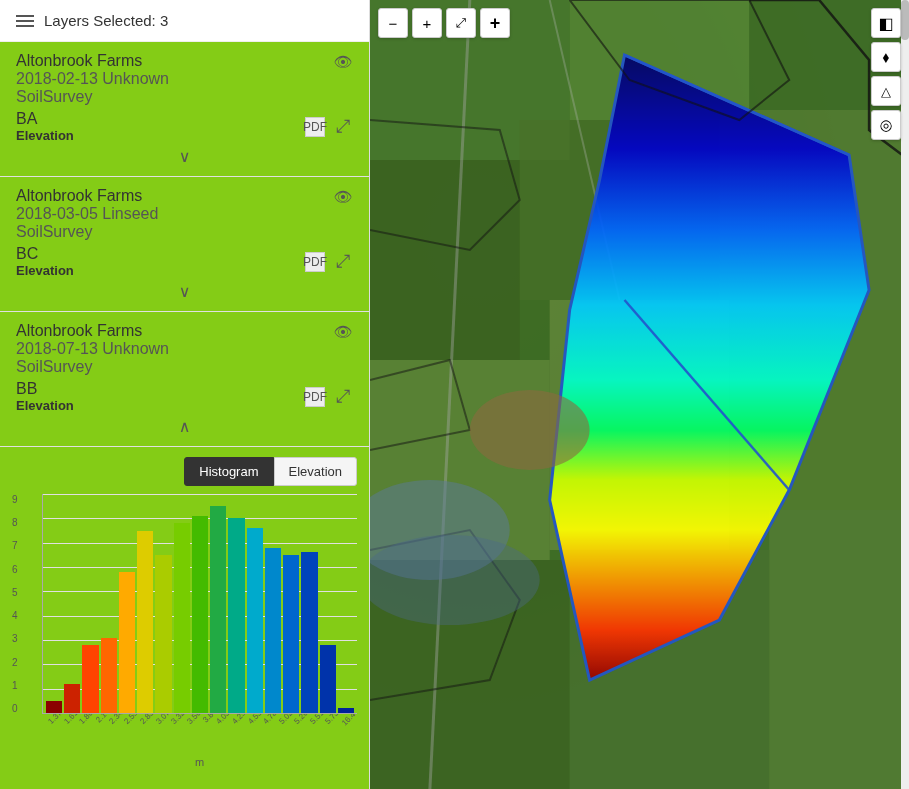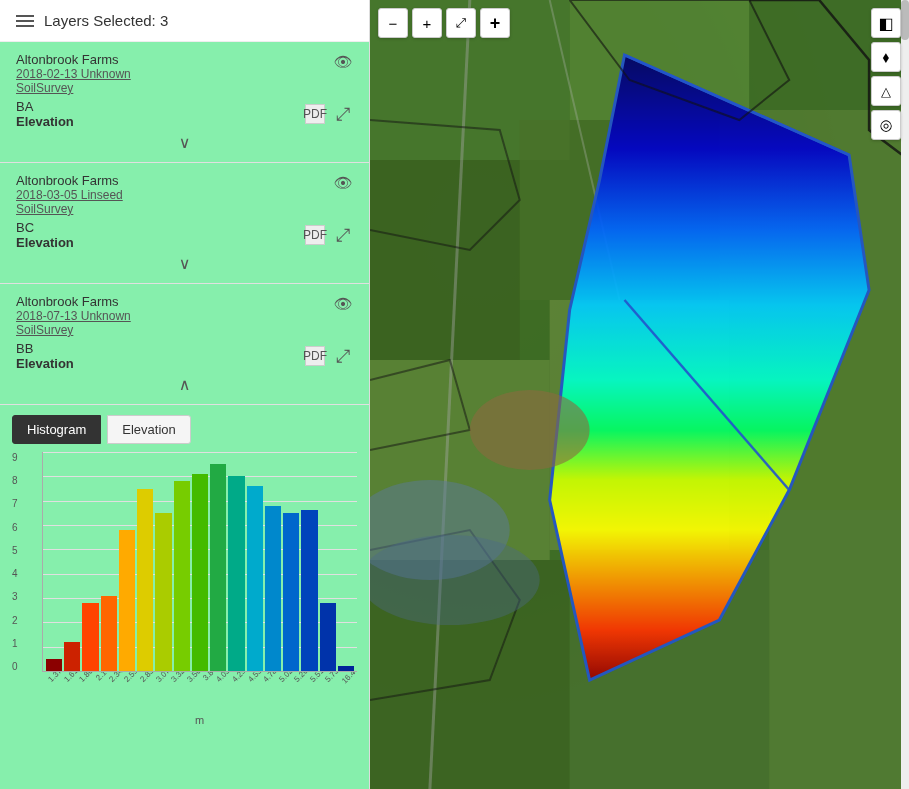--- a/index.html
+++ b/index.html
@@ -3,21 +3,21 @@
   <meta charset="utf-8">
   <style>
     * { box-sizing: border-box; margin: 0; padding: 0; }
     body { font-family: Arial, sans-serif; font-size: 13px; display: flex; width: 909px; height: 789px; overflow: hidden; background: #fff; }
 
     
     #left-panel {
       width: 370px;
       min-width: 370px;
       height: 789px;
-      background: #86efac;
+      background: #84cc16;
       border-right: 1px solid #ddd;
       display: flex;
       flex-direction: column;
       overflow-y: auto;
     }
 
     .panel-header {
       display: flex;
       align-items: center;
       padding: 12px 16px;
@@ -39,22 +39,22 @@
     }
     .panel-title {
       font-size: 15px;
       color: #333;
     }
 
     .layer-section {
       border-bottom: 1px solid #e0e0e0;
       padding: 10px 16px 4px 16px;
     }
-    .farm-name { font-size: 13px; color: #333; }
-    .layer-type-date { font-size: 12px; color: #555; text-decoration: underline; }
+    .farm-name { font-size: 16px; color: #333; }
+    .layer-type-date { font-size: 16px; color: #555; }
     .layer-middle {
       display: flex;
       justify-content: space-between;
       align-items: center;
       margin-top: 4px;
     }
     .layer-name-bold {
       font-weight: bold;
       font-size: 13px;
       color: #333;
@@ -84,21 +84,22 @@
       justify-content: center;
       cursor: pointer;
       color: #555;
       font-size: 15px;
     }
 
     
     .tabs-row {
       display: flex;
       padding: 10px 12px 0 12px;
-      gap: 6px;
+      gap: 0;
+      justify-content: flex-end;
     }
     .tab-btn {
       padding: 6px 14px;
       font-size: 13px;
       cursor: pointer;
       border: 1px solid #ccc;
       background: #f5f5f5;
       color: #333;
     }
     .tab-btn.active {

